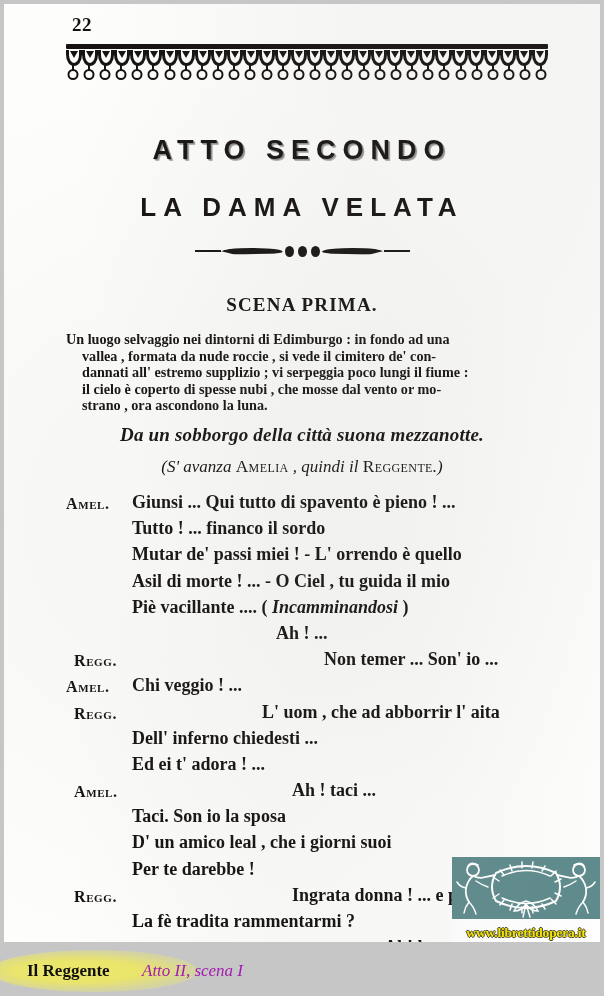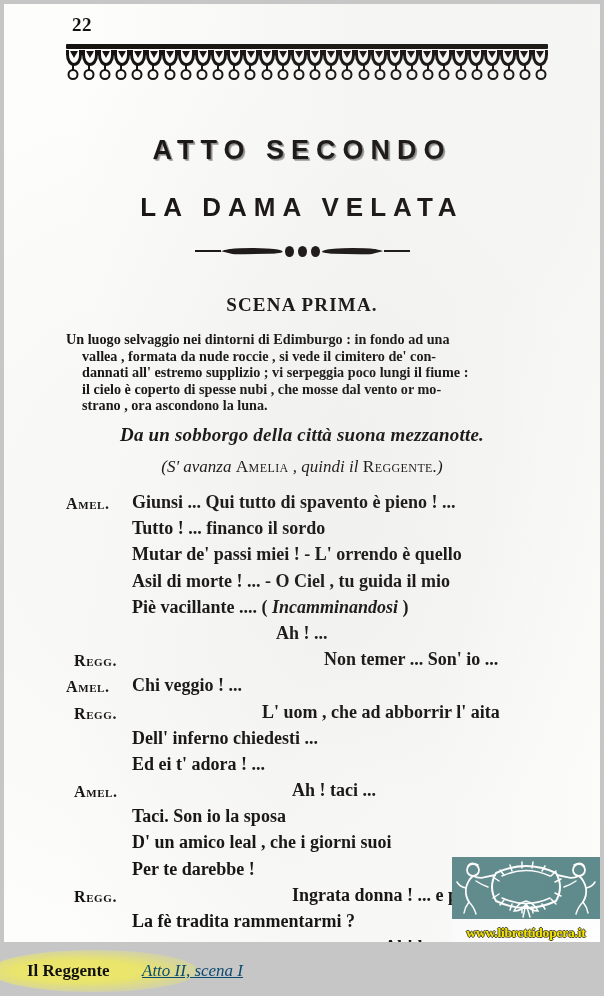--- a/index.html
+++ b/index.html
@@ -349,22 +349,21 @@
     font-size: 17px;
     color: #111;
   }
   #footer-sub {
     position: absolute;
     left: 142px;
     top: 15px;
     font-family: "Liberation Serif", serif;
     font-style: italic;
     font-size: 17px;
-    color: #0c4a6e;
-    text-decoration: underline;
+    color: #a21caf;
   }
 </style>
 </head>
 <body>
 
 <div id="page">
   <div id="scan">
 
     <div class="folio">22</div>
 

